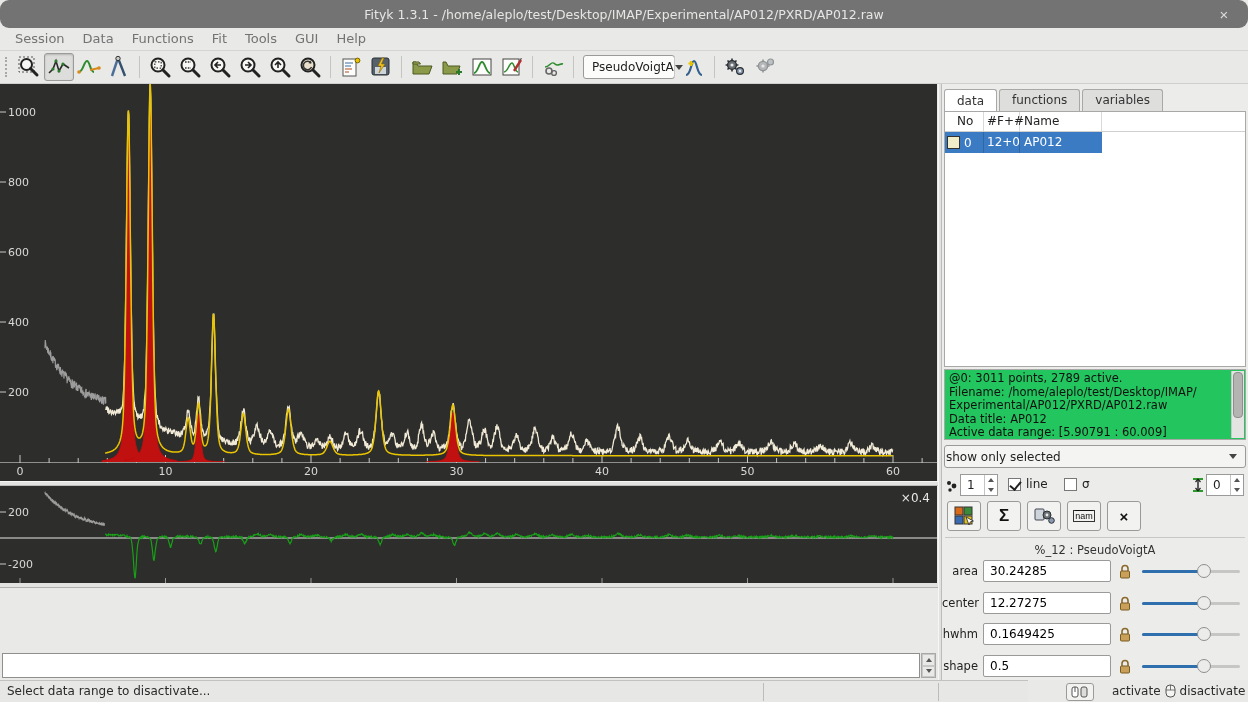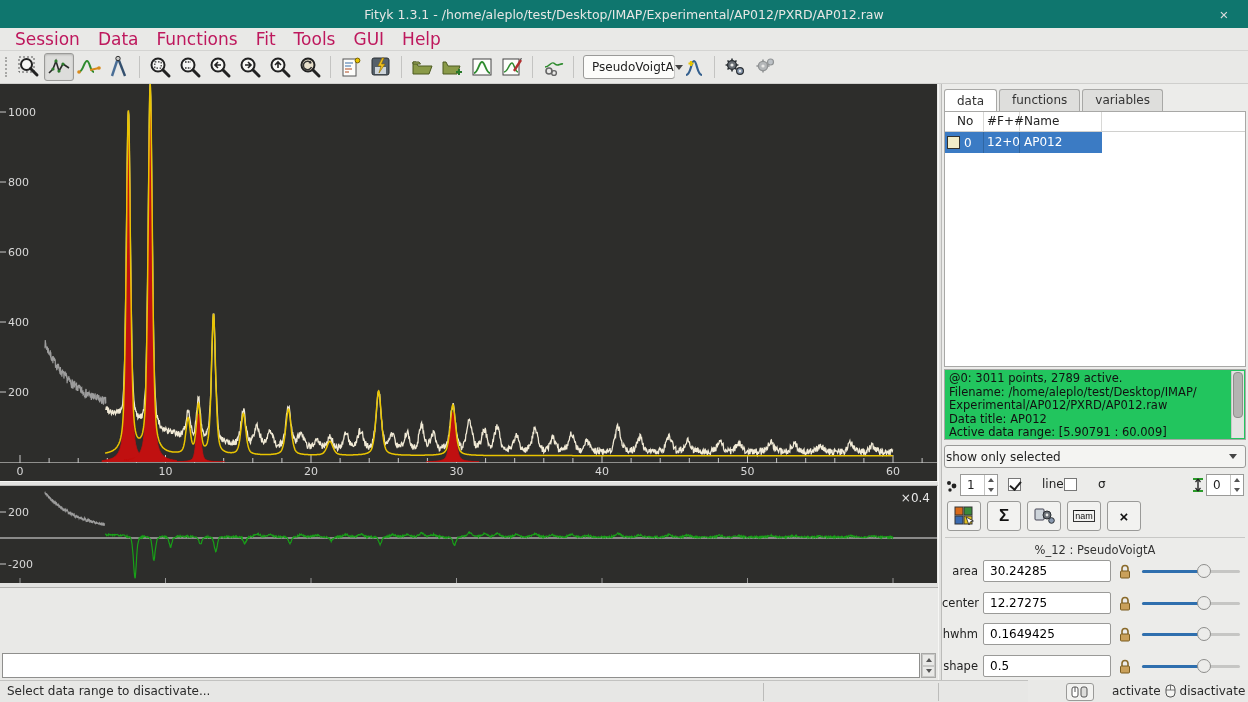--- a/index.html
+++ b/index.html
@@ -1,27 +1,27 @@
 <!DOCTYPE html>
 <html><head>
 <meta charset="utf-8">
 <style>
   * { margin:0; padding:0; box-sizing:border-box; }
   html,body { width:1248px; height:702px; overflow:hidden; }
   body { font-family:"DejaVu Sans", sans-serif; font-size:12px; color:#222; background:#e9e9e7; }
   #app { position:relative; width:1248px; height:702px; background:#e9e9e7; }
 
   
-  .titlebar { position:absolute; left:0; top:0; width:1248px; height:28px; background:#0f766e; display:flex; align-items:center; justify-content:center; }
+  .titlebar { position:absolute; left:0; top:0; width:1248px; height:28px; background:#737373; display:flex; align-items:center; justify-content:center;border-radius:9px; }
   .titlebar .title { color:#e6e6e4; font-size:12.5px; }
   .titlebar .close { position:absolute; right:12px; top:4px; width:24px; height:20px; background:transparent; border:none; color:#dcdcdc; font-size:15px; cursor:pointer; }
 
   
   .menubar { position:absolute; left:0; top:28px; width:1248px; height:23px; background:#e9e9e7; border-bottom:1px solid #d4d4d2; display:flex; align-items:center; padding-left:6px; }
-  .menu-item { padding:0 9px; line-height:22px; font-size:17px; color:#be185d; cursor:default; }
+  .menu-item { padding:0 9px; line-height:22px; font-size:13px; color:#737373; cursor:default; }
 
   
   .toolbar { position:absolute; left:0; top:51px; width:1248px; height:33px; background:#e9e9e7; border-bottom:1px solid #cfcfcd; display:flex; align-items:center; padding-left:3px; }
   .grip { width:4px; height:20px; border-left:2px dotted #a8a8a6; margin:0 5px 0 2px; }
   .tbtn { width:30px; height:28px; display:flex; align-items:center; justify-content:center; border:1px solid transparent; border-radius:3px; background:transparent; cursor:pointer; flex:none; }
   .tbtn.pressed { border-color:#9a9a98; background:#dddddb; box-shadow:inset 0 1px 2px rgba(0,0,0,.18); }
   .tsep { width:1px; height:22px; background:#c4c4c2; margin:0 5px; flex:none; }
   .combo { height:24px; display:flex; align-items:center; background:#fcfcfa; border:1px solid #9a9a98; border-radius:3px; padding-left:8px; cursor:pointer; }
   .combo.fnsel { width:92px; margin:0 4px; }
   .combo .arrowbox { margin-left:auto; width:18px; height:100%; display:flex; align-items:center; justify-content:center; border-left:1px solid #c8c8c6; }
@@ -80,21 +80,21 @@
   .info-thumb { position:absolute; left:1px; top:1px; width:10px; height:46px; background:#b4b4b2; border:1px solid #8e8e8c; border-radius:4px; }
 
   .filter-combo { position:absolute; left:2px; top:361px; width:302px; height:23px; background:#f4f4f2; border:1px solid #9a9a98; border-radius:3px; display:flex; align-items:center; padding-left:1px; font-size:12px; cursor:pointer; }
   .filter-combo .tri-down { margin-left:auto; margin-right:8px; }
 
   .ctl-row { position:absolute; left:0; top:389px; width:306px; height:25px; }
   .spin { position:absolute; height:22px; background:#fff; border:1px solid #9a9a98; display:flex; }
   .spin .val { flex:1; padding:3px 0 0 6px; font-size:12px; }
   .spin .arrows { width:13px; display:flex; flex-direction:column; border-left:1px solid #c4c4c2; }
   .spin .arrows div { flex:1; display:flex; align-items:center; justify-content:center; background:#eceMEea; }
-  .cb { position:absolute; display:flex; align-items:center; gap:21px; font-size:12px; cursor:pointer; }
+  .cb { position:absolute; display:flex; align-items:center; gap:5px; font-size:12px; cursor:pointer; }
   .cb-box { width:13px; height:13px; border:1px solid #777; background:#fff; position:relative; }
   .cb-box.checked::after { content:""; position:absolute; left:2.5px; top:0px; width:5px; height:9px; border:solid #222; border-width:0 2px 2px 0; transform:rotate(40deg); }
 
   .btn-row { position:absolute; left:5px; top:417px; display:flex; gap:6px; }
   .sqbtn { width:34px; height:30px; border:1px solid #9a9a98; border-radius:3px; background:#f2f2f0; display:flex; align-items:center; justify-content:center; font-size:15px; cursor:pointer; }
   .sigma { font-size:17px; font-weight:bold; color:#111; }
   .xglyph { font-size:15px; font-weight:bold; color:#111; }
   .namebox { font-size:9px; border:1px solid #333; padding:0 1px; color:#111; text-decoration:overline; }
 
   .fn-sep { position:absolute; left:3px; top:453px; width:300px; height:1px; background:#c8c8c6; }

